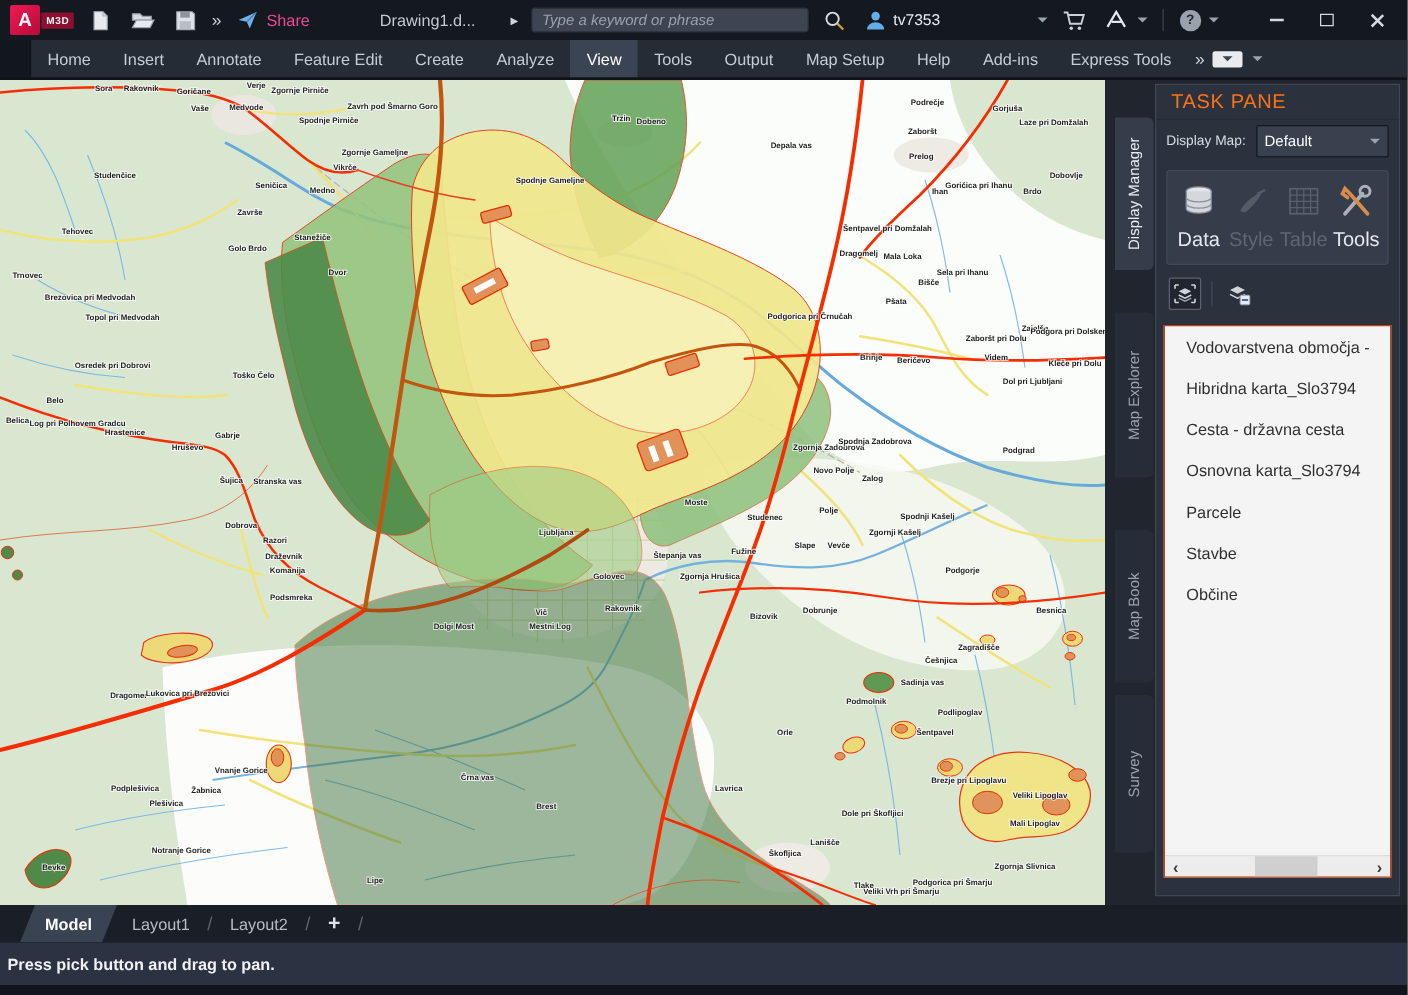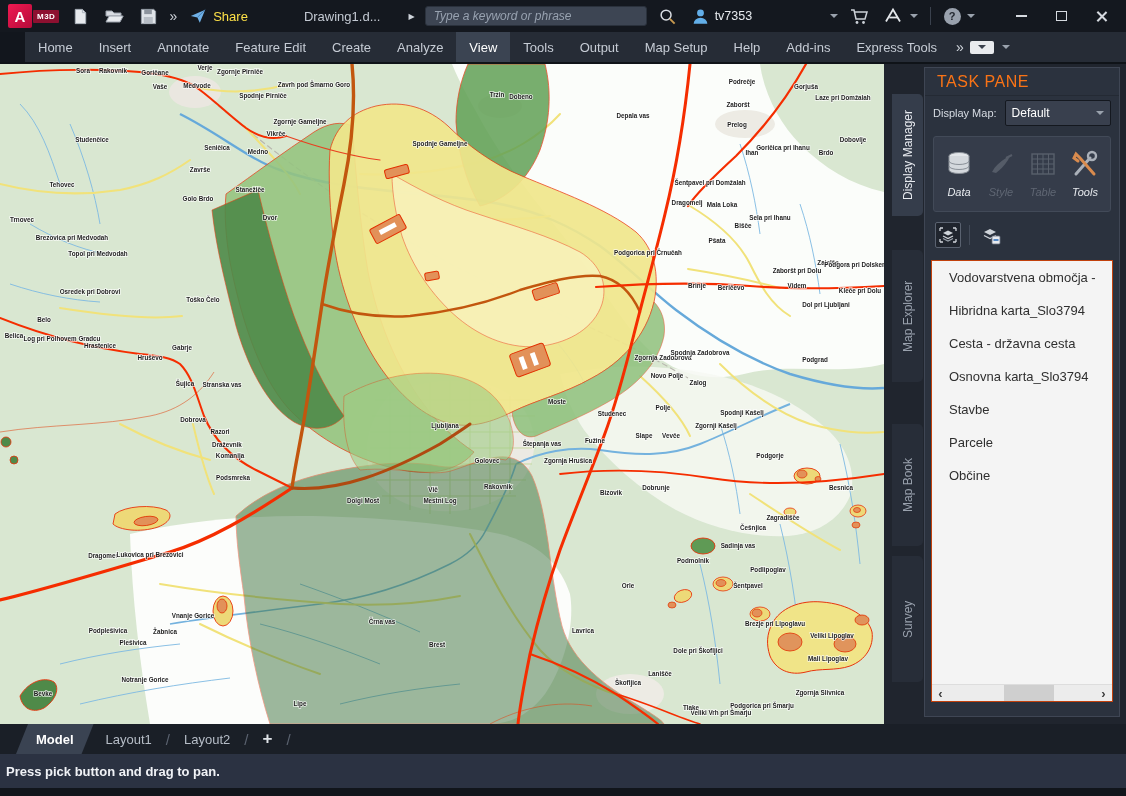--- a/index.html
+++ b/index.html
@@ -9,21 +9,21 @@
   
   .titlebar { position:absolute; left:0; top:0; width:1126px; height:32px; background:#14181f;
     display:flex; align-items:center; color:#c9ced6; }
   .logo { display:flex; align-items:center; margin-left:8px; }
   .logo-a { width:24px; height:24px; background:linear-gradient(135deg,#ef1a52,#b60b3a); color:#fff;
     font-weight:bold; font-size:15px; display:flex; align-items:center; justify-content:center; border-radius:2px; }
   .logo-m3d { background:#8d1030; color:#fff; font-size:8px; font-weight:bold; padding:2px 4px; border-radius:1px; margin-left:1px; letter-spacing:.5px;}
   .tb-icon { width:26px; height:26px; display:flex; align-items:center; justify-content:center; margin-left:8px; }
   .tb-icon svg { display:block; }
   .chev { color:#cfd4db; font-size:14px; margin-left:8px; letter-spacing:-2px; }
-  .share { display:flex; align-items:center; gap:6px; margin-left:14px; font-size:13px; color:#fde047; }
+  .share { display:flex; align-items:center; gap:6px; margin-left:14px; font-size:13px; color:#ec4899; }
   .doc-title { margin-left:56px; font-size:13px; color:#c3c9d2; }
   .tb-arrow { margin-left:28px; font-size:8px; color:#cfd4db; }
   .searchbox { margin-left:10px; width:222px; height:20px; background:#3d4553; border-radius:3px;
     border:1px solid #2a313c; display:flex; align-items:center; }
   .searchbox input { width:100%; background:transparent; border:none; outline:none; color:#e6e9ee;
     font-style:italic; font-size:12px; padding:0 8px; font-family:"Liberation Sans",sans-serif; }
   .searchbox input::placeholder { color:#98a2b0; }
   .user { display:flex; align-items:center; gap:5px; margin-left:10px; font-size:12.5px; color:#e8ebef; }
   .caret-down { width:0; height:0; border-left:4px solid transparent; border-right:4px solid transparent;
     border-top:4px solid #9aa2ad; display:inline-block; }
@@ -64,21 +64,21 @@
   .pane { position:absolute; left:40px; top:3px; width:196px; height:650px; background:#2b323e; border:1px solid #3f4654; }
   .pane-header { height:28px; display:flex; align-items:center; padding-left:12px; color:#f97316;
     font-size:16px; letter-spacing:.5px; border-bottom:1px solid #242a34; }
   .dm-row { height:34px; display:flex; align-items:center; padding:0 8px; gap:8px; }
   .dm-label { color:#d7dce3; font-size:11px; }
   .dm-select { flex:1; height:22px; background:#39404e; border:1px solid #14181f; border-radius:2px;
     color:#fff; font-size:12px; display:flex; align-items:center; padding:12px 6px; justify-content:space-between; }
   .tp-toolbar { margin:6px 8px; height:76px; background:#353c4a; border:1px solid #424a58; border-radius:3px;
     display:flex; align-items:center; justify-content:space-around; padding:0 4px; }
   .tp-btn { width:42px; height:64px; display:flex; flex-direction:column; align-items:center; justify-content:center; gap:4px; }
-  .tp-btn .lbl { font-size:11px; color:#e6e9ed;font-style:italic; }
+  .tp-btn .lbl { font-size:16px; color:#e6e9ed; }
   .tp-btn.disabled .lbl { color:#5f6673; }
   .small-btn-row { height:34px; display:flex; align-items:center; padding-left:10px; gap:8px; }
   .small-btn { width:26px; height:26px; display:flex; align-items:center; justify-content:center; border-radius:2px; }
   .small-btn.selected { background:#20252e; border:1px solid #5a6270; }
   .sb-sep { width:1px; height:20px; background:#424a58; }
   .layer-list { position:absolute; left:6px; top:192px; width:182px; bottom:14px; background:#f4f4f4; border:1px solid #c2410c; }
   .layer-item { height:33px; display:flex; align-items:center; padding-left:17px; font-size:13px; color:#2f2f2f; cursor:default; }
   .hscroll { position:absolute; left:0; right:0; bottom:0; height:17px; background:#ececec; border-top:1px solid #ddd;
     display:flex; align-items:center; }
   .hs-arrow { width:17px; text-align:center; color:#3c3c3c; font-size:13px; font-weight:bold; line-height:17px; }
@@ -555,22 +555,22 @@
             <path d="M12.5,15 h5" stroke="#2d6fb8" stroke-width="1.6"></path>
           </svg>
       </div>
     </div>
     <div class="layer-list">
       <div id="layer-items">
           <div class="layer-item">Vodovarstvena območja -</div>
           <div class="layer-item">Hibridna karta_Slo3794</div>
           <div class="layer-item">Cesta - državna cesta</div>
           <div class="layer-item">Osnovna karta_Slo3794</div>
+          <div class="layer-item">Parcele</div>
           <div class="layer-item">Stavbe</div>
-          <div class="layer-item">Parcele</div>
           <div class="layer-item">Občine</div>
         </div>
       <div class="hscroll">
         <div class="hs-arrow">‹</div>
         <div class="hs-track">
             <div class="hs-thumb"></div>
           </div>
         <div class="hs-arrow">›</div>
       </div>
     </div>

